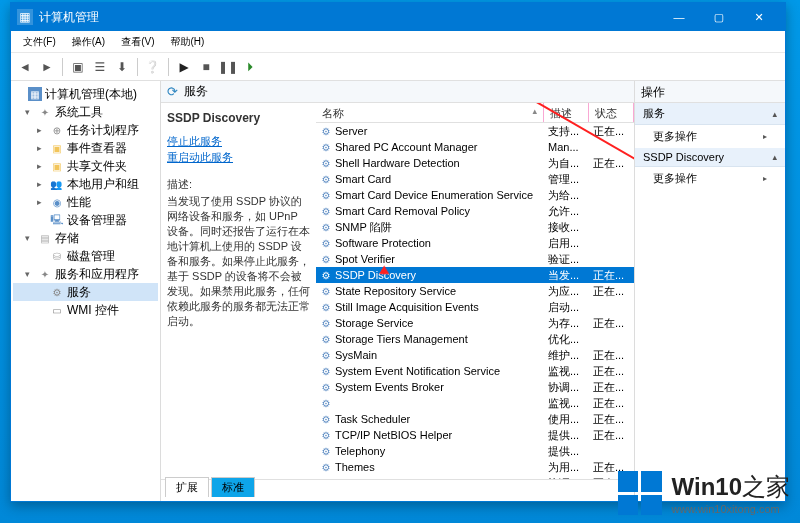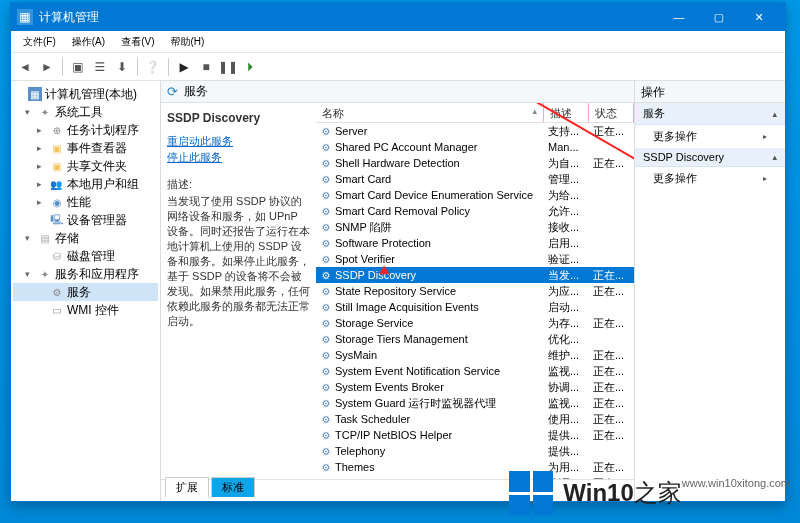--- a/index.html
+++ b/index.html
@@ -73,21 +73,21 @@
   .ap-sect .tri { font-size:9px; color:#555; }
   .ap-item { padding:4px 18px; font-size:11px; cursor:pointer; display:flex; align-items:center; gap:4px; }
   .ap-item .tri2 { font-size:8px; margin-left:auto; color:#555; }
 
   .red-line { position:absolute; width:300px; height:2px; background:#ff2020; transform:rotate(30deg); transform-origin:left center; z-index:10; pointer-events:none; }
   .red-arrow { position:absolute; width:0; height:0; border-left:9px solid #ff2020; border-top:5px solid transparent; border-bottom:5px solid transparent; transform:rotate(30deg); z-index:10; pointer-events:none; }
 
   .watermark { position:absolute; right:10px; bottom:8px; display:flex; align-items:center; gap:10px; z-index:20; font-family:"Segoe UI",sans-serif; }
   .wm-logo { width:44px; height:44px; display:grid; grid-template-columns:1fr 1fr; grid-template-rows:1fr 1fr; gap:3px; }
   .wm-logo div { background:#0078d4; }
-  .wm-text { color:#333; display:flex; flex-direction:row; align-items:flex-start; }
+  .wm-text { color:#333; display:flex; flex-direction:column; align-items:flex-start; }
   .wm-main { font-size:24px; font-weight:400; color:#222; }
   .wm-main b { font-weight:700; }
   .wm-sub { font-size:11px; color:#666; }
 </style>
 </head>
 <body>
 
 <div class="window">
   <div class="titlebar">
     <span class="ticon">▦</span>
@@ -197,22 +197,22 @@
 
     <div class="center-pane">
       <div class="svc-head">
         <span class="refresh">⟳</span>
         <span>服务</span>
       </div>
 
       <div class="svc-content">
         <div class="detail-col">
           <h3>SSDP Discovery</h3>
+          <a>停止此服务</a>
           <a>重启动此服务</a>
-          <a>停止此服务</a>
           <div class="desc-lbl">描述:</div>
           <div class="desc">当发现了使用 SSDP 协议的网络设备和服务，如 UPnP 设备。同时还报告了运行在本地计算机上使用的 SSDP 设备和服务。如果停止此服务，基于 SSDP 的设备将不会被发现。如果禁用此服务，任何依赖此服务的服务都无法正常启动。</div>
         </div>
 
         <div class="list-col">
           <div class="list-head">
             <div class="lh name"><span>名称</span> <span style="float:right;color:#888;font-size:9px">▴</span></div>
             <div class="lh desc">描述</div>
             <div class="lh stat">状态</div>
           </div>
@@ -349,21 +349,20 @@
                 <div class="cell name">
                   <span class="gicon">⚙</span>
                   <span>System Events Broker</span>
                 </div>
                 <div class="cell desc">协调...</div>
                 <div class="cell stat">正在...</div>
               </div>
               <div class="row">
                 <div class="cell name">
                   <span class="gicon">⚙</span>
-                  <span>System Guard 运行时监视器代理</span>
                 </div>
                 <div class="cell desc">监视...</div>
                 <div class="cell stat">正在...</div>
               </div>
               <div class="row">
                 <div class="cell name">
                   <span class="gicon">⚙</span>
                   <span>Task Scheduler</span>
                 </div>
                 <div class="cell desc">使用...</div>

